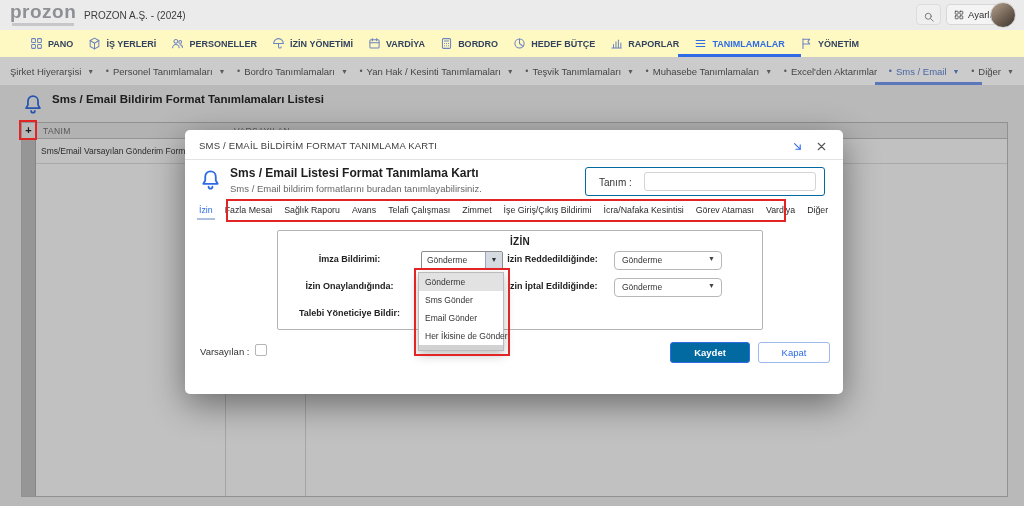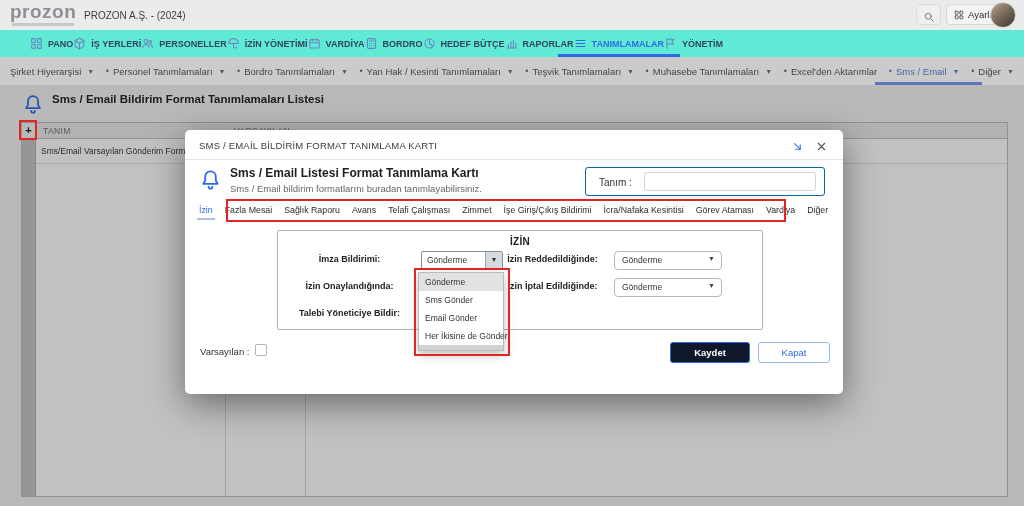--- a/index.html
+++ b/index.html
@@ -12,21 +12,21 @@
   .logo-tagline { position:absolute; left:12px; top:23px; width:62px; height:3px; background:#c7c7c9; }
   .company { position:absolute; left:84px; top:10px; font-size:10px; color:#3d3d3d; }
   .iconbtn svg, .nicon svg, .micon svg { width:100%; height:100%; fill:none; stroke:currentColor; stroke-width:1.9; stroke-linecap:round; stroke-linejoin:round; }
   .search-btn { position:absolute; left:916px; top:4px; width:25px; height:21px; border:1px solid #dcdcdc; border-radius:4px; background:#efefef; color:#777; display:flex; align-items:center; justify-content:center; }
   .search-btn .ic { width:12px; height:12px; }
   .settings-btn { position:absolute; left:946px; top:4px; height:21px; padding:0 7px; border:1px solid #d8d8d8; border-radius:4px; background:#f4f4f4; display:flex; align-items:center; gap:4px; font-size:9.5px; color:#2f2f2f; }
   .settings-btn .ic { width:10px; height:10px; color:#444; }
   .avatar { position:absolute; left:990px; top:2px; width:26px; height:26px; border-radius:50%; background:linear-gradient(140deg,#a4917e 15%,#6b5d50 60%,#3e362d); border:1px solid #d7d7d7; }
 
   
-  .navbar { position:absolute; left:0; top:30px; width:1024px; height:27px; background:#5eead4; display:flex; align-items:center; padding:0 165px 0 30px; z-index:2; }
+  .navbar { position:absolute; left:0; top:30px; width:1024px; height:27px; background:#fef9c3; display:flex; align-items:center; justify-content:space-between; padding:0 165px 0 30px; z-index:2; }
   .nav-item { display:flex; align-items:center; gap:5px; font-size:9px; font-weight:bold; color:#33425f; position:relative; height:27px; cursor:default; }
   .nicon { width:13px; height:13px; color:#6d83c2; flex:none; }
   .nav-item.active { color:#2e6be5; }
   .nav-item.active .nicon { color:#2e6be5; }
   .nav-item.active::after { content:''; position:absolute; left:-16px; right:-16px; bottom:0; height:3px; background:#2e6be5; }
 
   
   .subnav { position:absolute; left:0; top:57px; width:1024px; height:28px; background:#cbcbcb; display:flex; align-items:center; justify-content:space-between; padding:0 10px; z-index:1; }
   .sub-item { display:flex; align-items:center; gap:4px; font-size:9.5px; color:#454545; position:relative; height:28px; }
   .sub-bullet { font-size:9px; color:#5a5a5a; }
@@ -88,21 +88,21 @@
   .sr1 { top:20px; } .sr2 { top:47px; }
 
   .dropdown { position:absolute; left:233px; top:142px; width:86px; background:#fff; border:1px solid #bbb; box-shadow:0 4px 10px rgba(0,0,0,.25); z-index:12; }
   .dd-item { height:18px; line-height:18px; padding-left:6px; font-size:8.5px; color:#333; cursor:pointer; white-space:nowrap; }
   .dd-item.selected { background:#e2e2e2; }
   .dd-strip { height:5px; background:#d2d2d2; }
 
   .m-default-label { position:absolute; left:15px; top:216px; font-size:9.5px; color:#333; }
   .m-checkbox { position:absolute; left:70px; top:214px; width:12px; height:12px; border:1px solid #b5b5b5; border-radius:2px; background:#fff; cursor:pointer; }
   .btn { position:absolute; top:212px; height:21px; border-radius:3px; display:flex; align-items:center; justify-content:center; font-size:9.5px; cursor:pointer; }
-  .btn-save { left:485px; width:80px; background:#0f172a; color:#fff; border:1px solid #2e6be5; font-weight:bold; }
+  .btn-save { left:485px; width:80px; background:#0369a1; color:#fff; border:1px solid #2e6be5; font-weight:bold; }
   .btn-close { left:573px; width:72px; background:#fff; color:#2e6be5; border:1px solid #9db8ea; }
 
   
   .ann { position:absolute; border:2px solid #e12424; z-index:30; background:transparent; }
   .ann-plus { left:19px; top:120px; width:18px; height:20px; }
   .ann-tabs { left:226px; top:199px; width:560px; height:23px; }
   .ann-dd { left:414px; top:268px; width:96px; height:88px; }
 </style>
 </head>
 <body>

